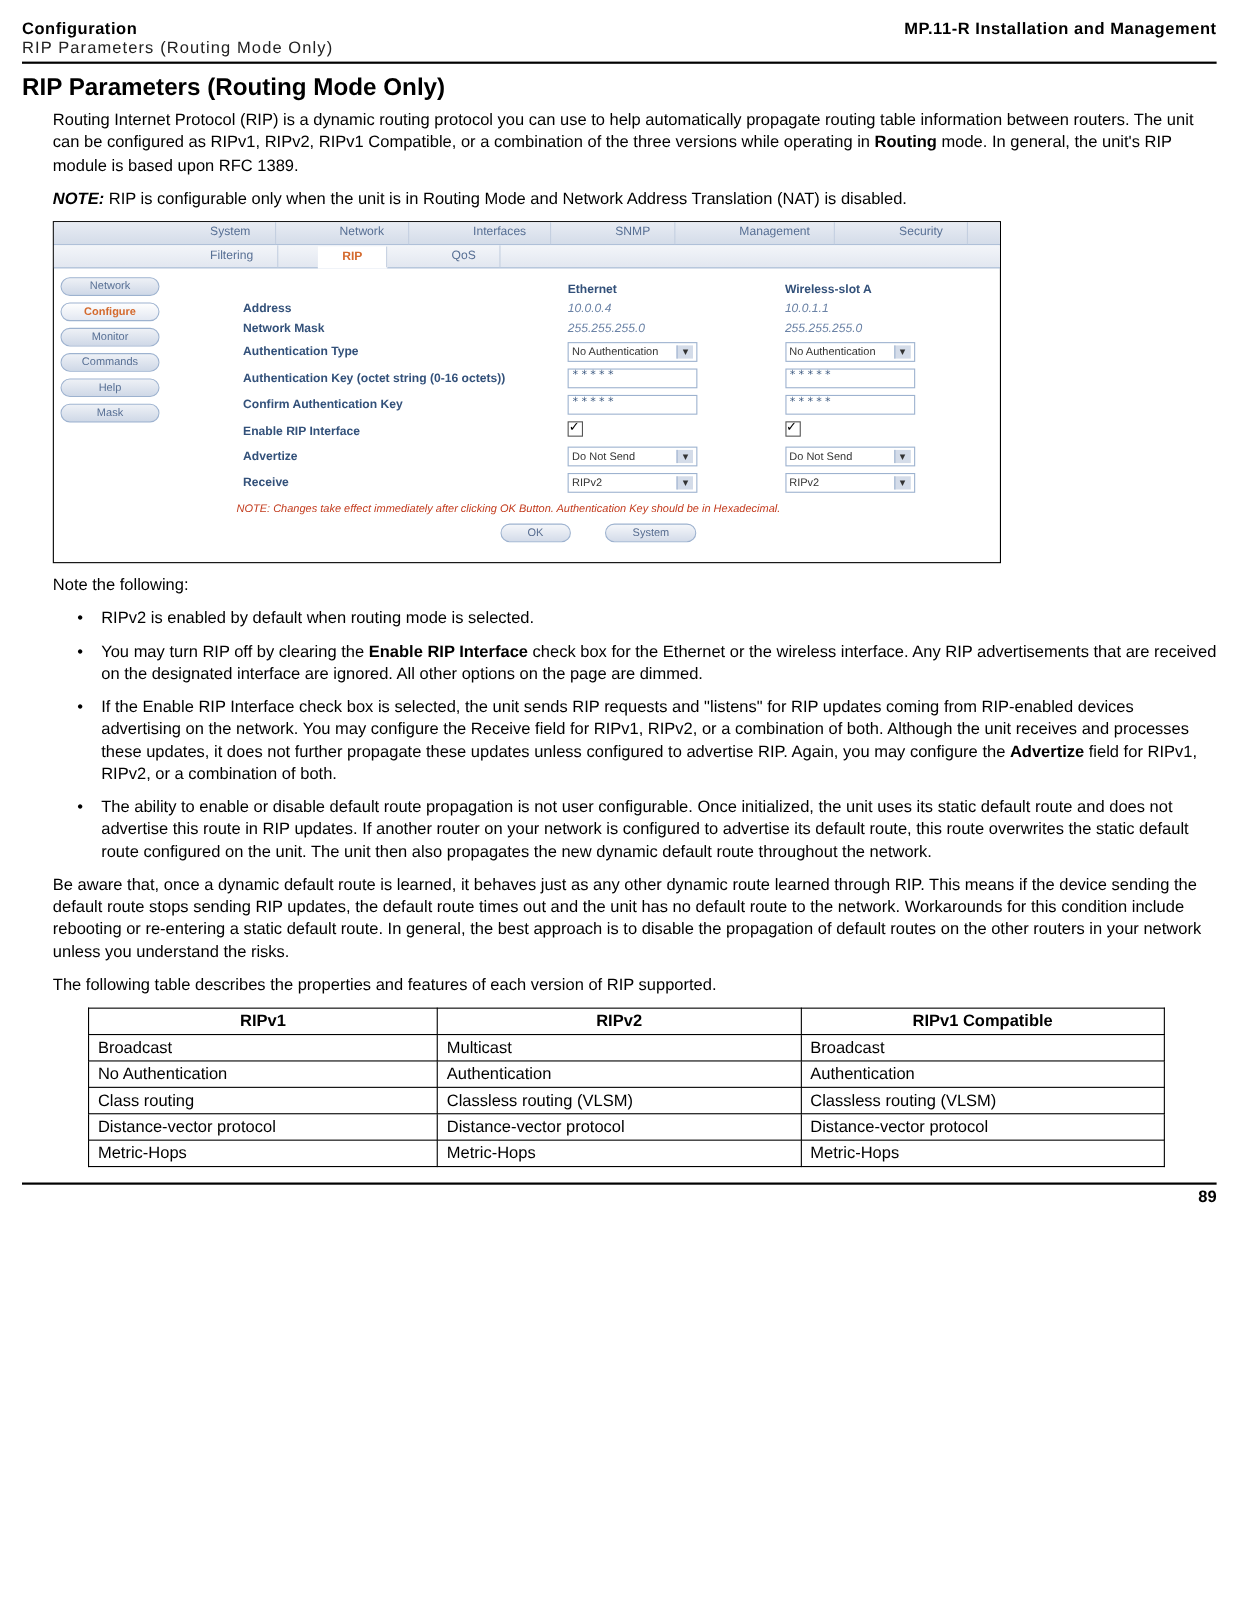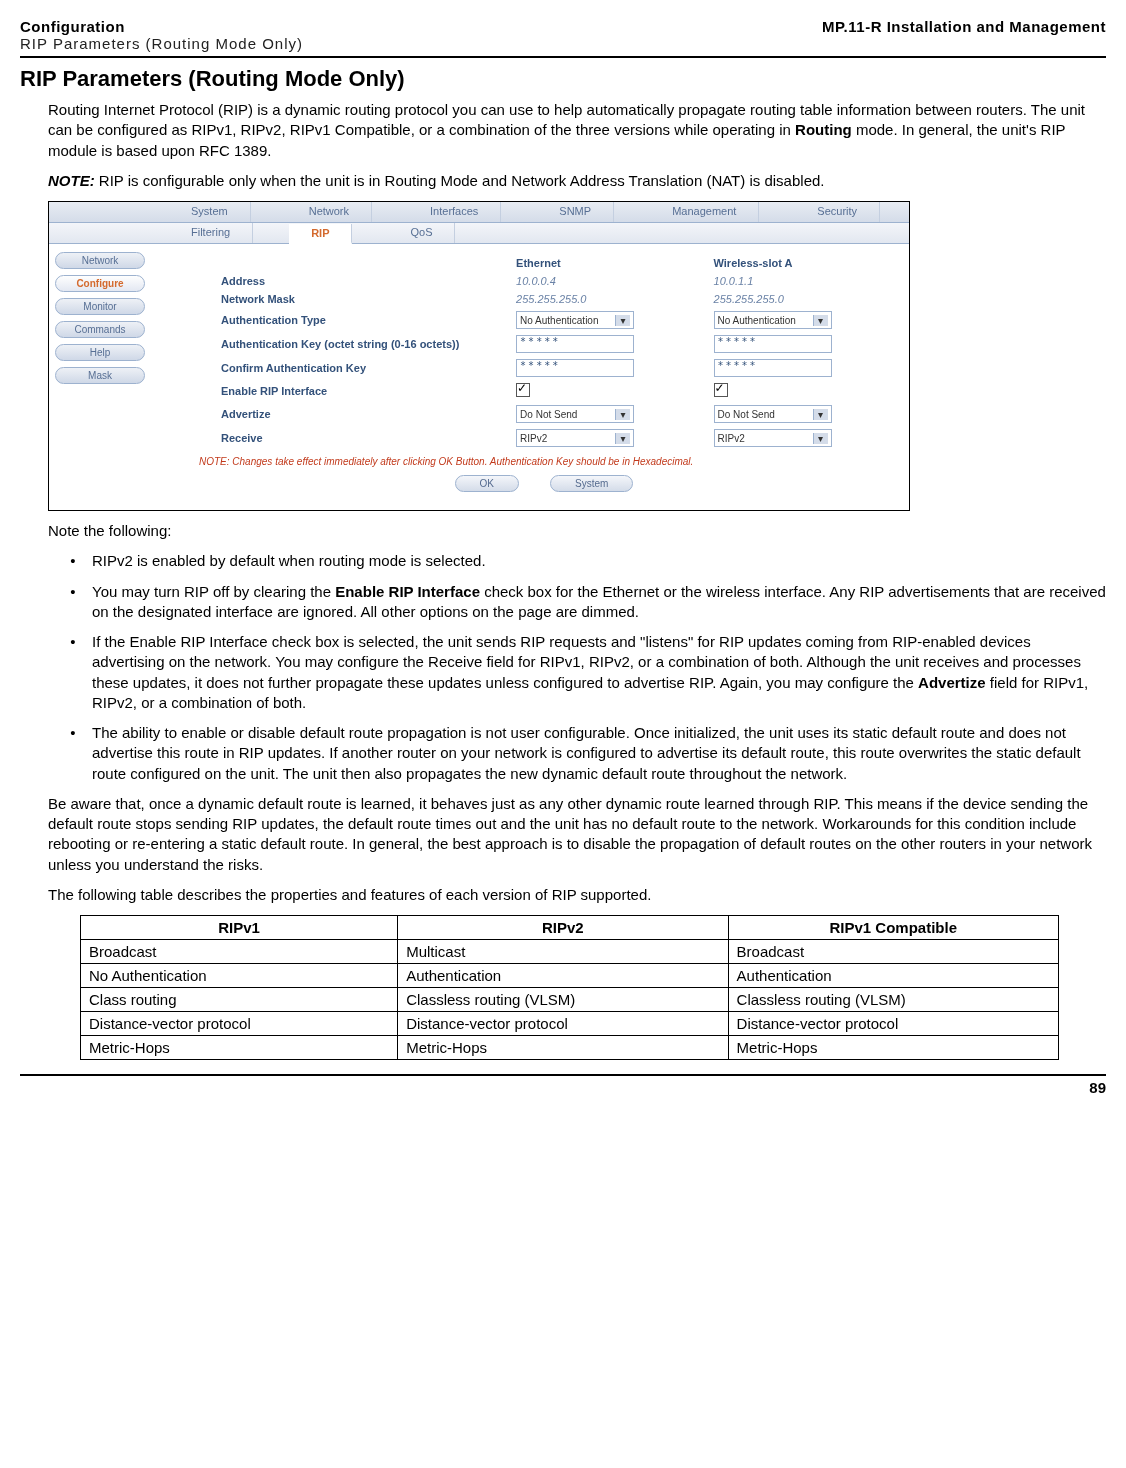--- a/index.html
+++ b/index.html
@@ -80,21 +80,21 @@
   .ptable { width: 100%; border-collapse: collapse; margin-left: 16px;}
   .ptable th { text-align:left; font-weight:bold; color:#33517a; padding:3px 6px;}
   .ptable td { padding:3px 6px; color:#33517a;}
   .ptable td.lbl { font-weight:bold; width:260px;}
   .ptable td.val { font-style:italic; color:#6a82a6; width:170px;}
   .dd { display:inline-flex; align-items:center; border:1px solid #9db2cf; background:#fff; height:16px; font-size:10px; color:#333; padding:0 3px; width:110px; justify-content:space-between;}
   .dd .arrow { background:#d4dce9; width:14px; text-align:center; border-left:1px solid #9db2cf;}
   .pw { display:inline-block; border:1px solid #9db2cf; background:#fff; height:16px; width:110px; font-size:10px; padding:0 3px; letter-spacing:2px; font-family:monospace;}
   .cb { display:inline-block; width:12px; height:12px; border:1px solid #555; background:#fff; position:relative;}
   .cb.checked::after { content:"✓"; position:absolute; top:-3px; left:0; font-size:12px; color:#000;}
-  .shot-note { color:#c23a1c; font-style:italic; font-size:10px; padding:6px 0 4px 0;}
+  .shot-note { color:#c23a1c; font-style:italic; font-size:10px; padding:6px 0 4px 0;margin-left:16px;}
   .btnrow { text-align:center; padding:4px 0 10px 0;}
   .pillbtn { display:inline-block; background:linear-gradient(#f4f6fa,#d4dce9); border:1px solid #9db2cf; border-radius:10px; padding:2px 24px; margin:0 14px; font-size:10px; color:#556b8f;}
 </style>
 </head>
 <body>
 
 <div class="hdr">
   <div class="hdr-left">
     <div class="hdr-title">Configuration</div>
     <div class="hdr-sub">RIP Parameters (Routing Mode Only)</div>

